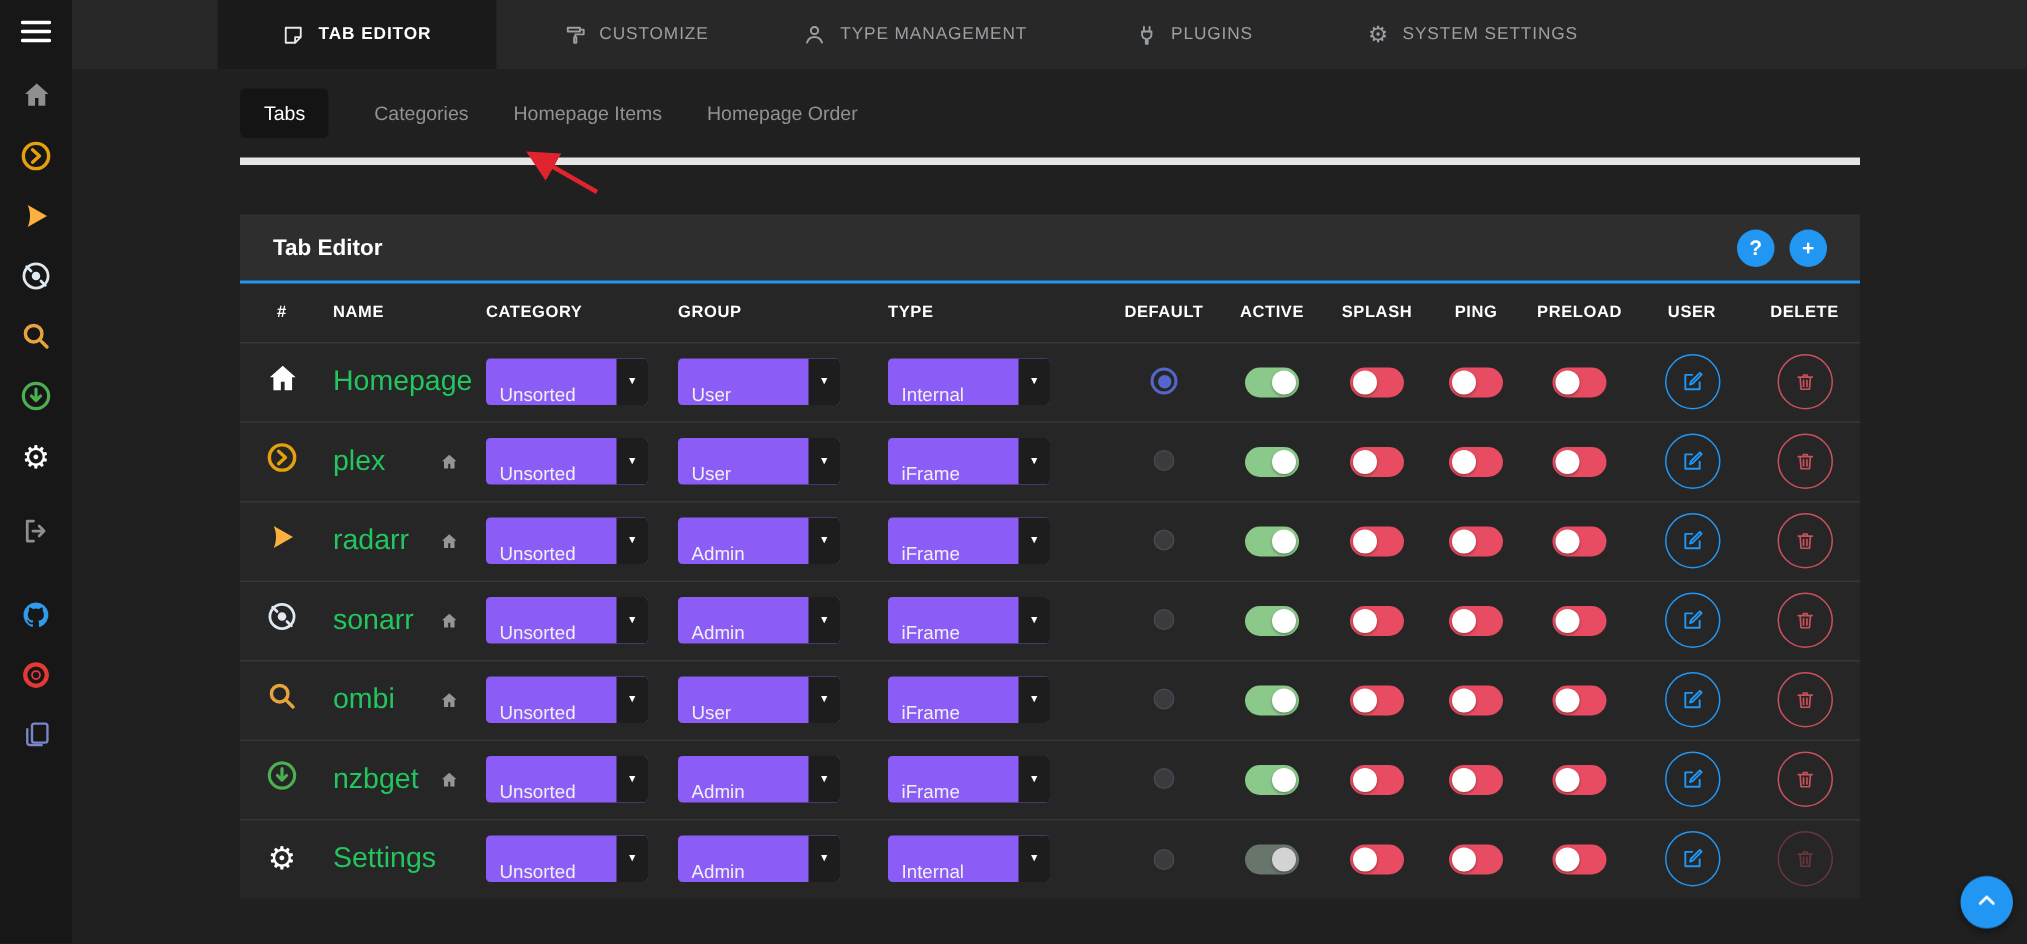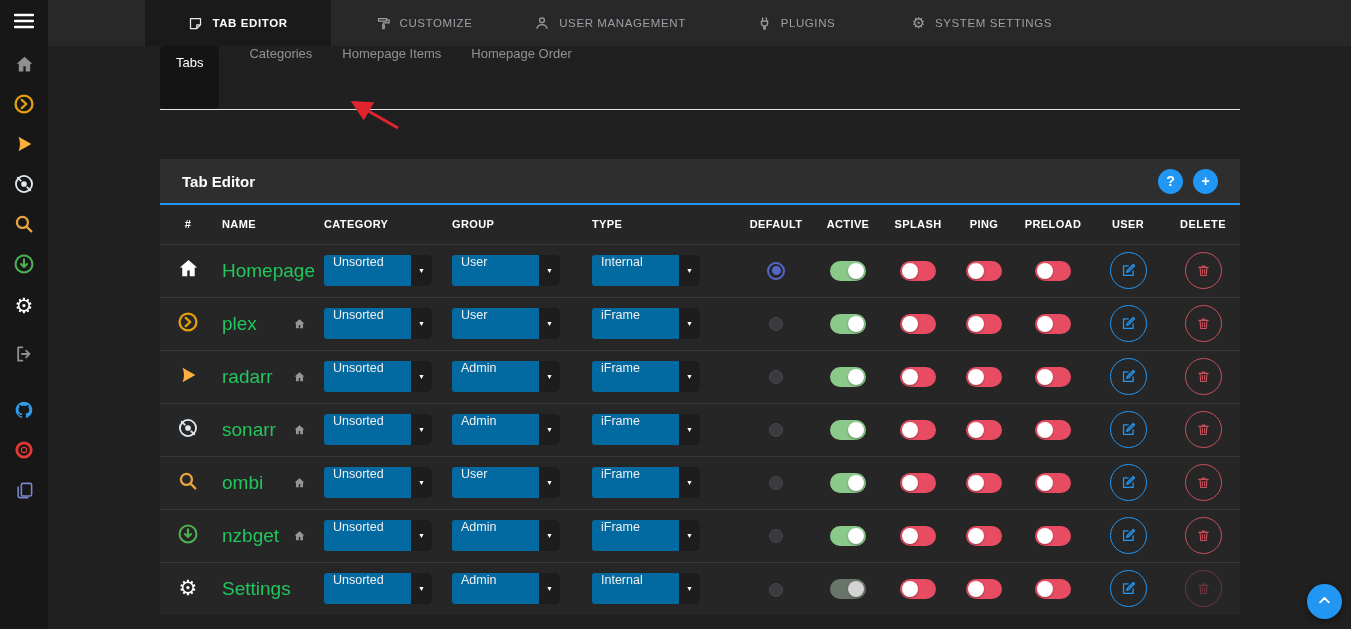--- a/index.html
+++ b/index.html
@@ -20,22 +20,22 @@
   
   .main{flex:1;display:flex;flex-direction:column;position:relative}
 
   .topnav{height:46px;background:#282828;display:flex;padding-left:97px;flex-shrink:0}
   .nav-tab{width:186px;display:flex;align-items:center;justify-content:center;gap:9px;
     color:#9aa0a6;font-size:11.5px;font-weight:400;letter-spacing:.6px;cursor:pointer;white-space:nowrap}
   .nav-tab .ticon{display:flex;color:#9aa0a6}
   .nav-tab.active{background:#1a1a1a;color:#fff;font-weight:700}
   .nav-tab.active .ticon{color:#e8e8e8}
 
-  .subnav{height:64px;margin:0 111px 16px 112px;display:flex;gap:30px;
-    border-bottom:1px solid #e5e5e5}
+  .subnav{height:64px;margin:0 111px 0 112px;display:flex;align-items:center;gap:30px;
+    border-bottom:5px solid #e5e5e5}
   .subpill{font-size:13px;color:#929292;cursor:pointer}
   .subpill.active{background:#141414;color:#fff;padding:9px 16px;border-radius:4px}
   .annotation{position:absolute;left:282px;top:90px;pointer-events:none;z-index:5}
 
   
   .card{width:1080px;margin:33px 0 0 112px;background:#262626}
   .card-header{height:44px;background:#2e2e2e;display:flex;align-items:center;padding:0 22px}
   .card-title{color:#fff;font-size:15px;font-weight:700}
   .header-actions{margin-left:auto;display:flex;gap:10px;align-items:center}
   .round-btn{width:25px;height:25px;border-radius:50%;background:var(--accent-blue,#2196f3);
@@ -46,21 +46,21 @@
   th{color:#fff;font-size:11px;font-weight:700;letter-spacing:.4px;height:40px;text-align:center}
   td{height:53px;border-top:1px solid #363636;vertical-align:middle;text-align:center}
   .hl{text-align:left}
   .pl6{padding-left:6px}.pl8{padding-left:8px}.pl14{padding-left:14px}
   .c-icon{text-align:center}
   .c-name{text-align:left;padding-left:6px;position:relative}
   .tab-name{color:#22c55e;font-size:19px}
   .home-badge{position:absolute;left:77px;top:50%;transform:translateY(-50%);opacity:.85;display:flex}
   .c-sel{text-align:left}
 
-  .sel{width:108px;height:31px;background:#0369a1;border-radius:3px;display:flex;align-items:flex-start;
+  .sel{width:108px;height:31px;background:#8b5cf6;border-radius:3px;display:flex;align-items:flex-end;
     cursor:pointer;overflow:hidden}
   .sel-val{flex:1;color:#f0f0f0;font-size:12.5px;padding-left:9px;white-space:nowrap}
   .sel-caret{width:21px;height:31px;background:#1d1d1d;display:flex;align-items:center;
     justify-content:center;color:#fff;font-size:7px}
 
   .radio{width:14px;height:14px;border-radius:50%;background:#3a3a3f;border:1px solid #47474d;
     display:inline-block;cursor:pointer;vertical-align:middle}
   .radio.selected{width:18px;height:18px;background:transparent;
     border:2px solid var(--radio-selected-blue,#5466c9);position:relative}
   .radio.selected::after{content:"";position:absolute;inset:2.5px;border-radius:50%;
@@ -182,21 +182,21 @@
           </span>
         <span>CUSTOMIZE</span>
       </div>
       <div class="nav-tab">
         <span class="ticon">
             <svg width="16" height="16" viewBox="0 0 24 24" fill="none" stroke="currentColor" stroke-width="2" stroke-linecap="round">
               <circle cx="12" cy="8" r="3.6"></circle>
               <path d="M4.5 20c1.3-3.8 4.2-5.6 7.5-5.6s6.2 1.8 7.5 5.6"></path>
             </svg>
           </span>
-        <span>USER MANAGEMENT</span>
+        <span>TYPE MANAGEMENT</span>
       </div>
       <div class="nav-tab">
         <span class="ticon">
             <svg width="15" height="15" viewBox="0 0 24 24" fill="none" stroke="currentColor" stroke-width="2" stroke-linecap="round" stroke-linejoin="round">
               <path d="M9 3v5M15 3v5"></path>
               <path d="M7 8h10v3a5 5 0 0 1-4 4.9V21h-2v-5.1A5 5 0 0 1 7 11z"></path>
             </svg>
           </span>
         <span>PLUGINS</span>
       </div>

